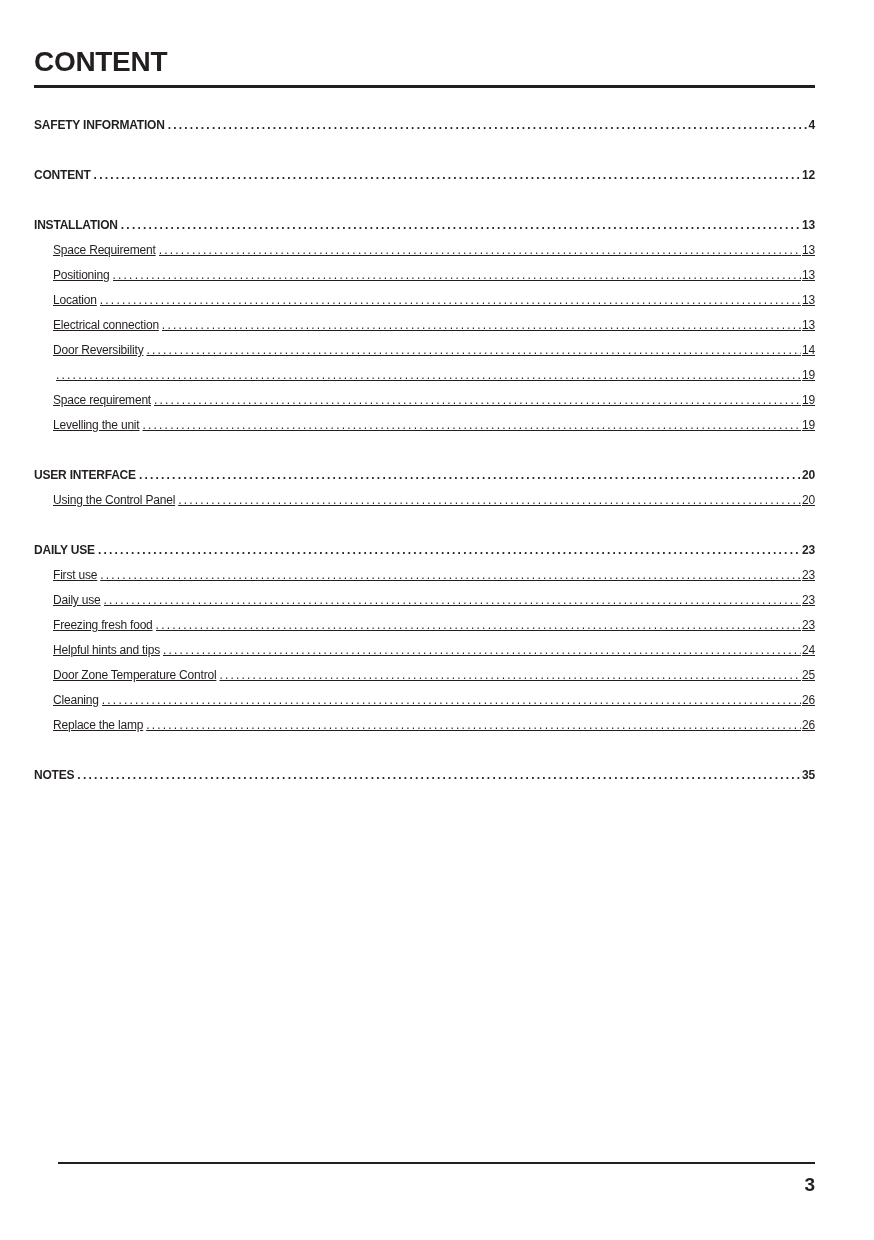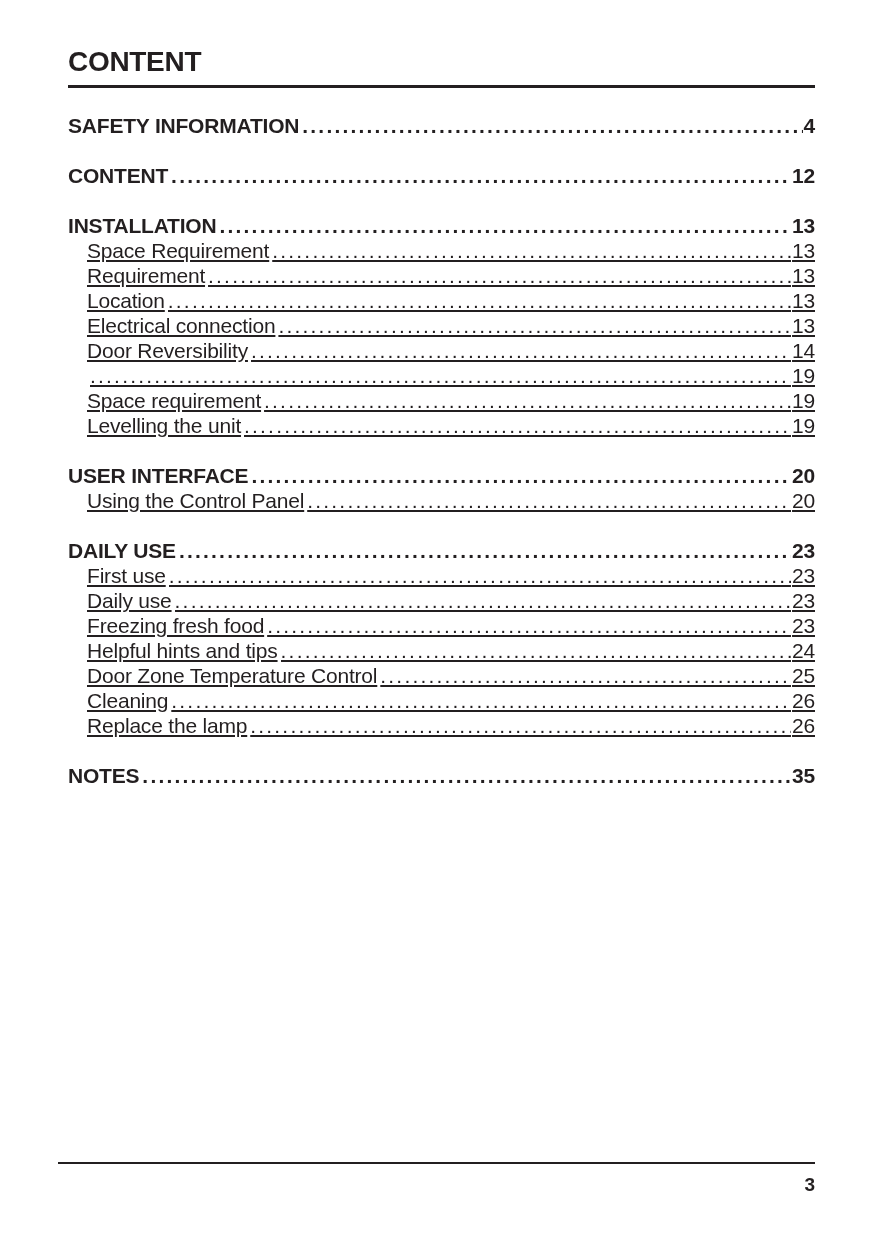--- a/index.html
+++ b/index.html
@@ -5,41 +5,41 @@
   * { margin: 0; padding: 0; box-sizing: border-box; }
   html, body {
     width: 874px; height: 1240px;
     background: #ffffff;
     font-family: "Liberation Sans", sans-serif;
     color: #231f20;
   }
   .page {
     position: relative;
     width: 874px; height: 1240px;
-    padding: 46px 59px 0 68px;
+    padding: 46px 59px 0 34px;
     background: #fff;
     overflow: hidden;
   }
   .doc-header {
     border-bottom: 3px solid #231f20;
     padding-bottom: 7px;
   }
   .doc-title {
     font-size: 28px;
     font-weight: bold;
     letter-spacing: -0.3px;
   }
   .toc {
     margin-top: 22px;
   }
   .toc-row {
     display: flex;
     align-items: flex-start;
     line-height: 25px;
-    font-size: 21px;
+    font-size: 12px;
     letter-spacing: -0.2px;
   }
   .toc-row.section {
     font-weight: bold;
     margin-top: 25px;
   }
   .toc-row.sub {
     padding-left: 19px;
     font-weight: normal;
     text-decoration: underline;
@@ -94,21 +94,21 @@
       <span class="toc-label">INSTALLATION</span>
       <span class="toc-leader"></span>
       <span class="toc-page">13</span>
     </div>
       <div class="toc-row sub">
       <span class="toc-label">Space Requirement</span>
       <span class="toc-leader"></span>
       <span class="toc-page">13</span>
     </div>
       <div class="toc-row sub">
-      <span class="toc-label">Requirement</span>
+      <span class="toc-label">Positioning</span>
       <span class="toc-leader"></span>
       <span class="toc-page">13</span>
     </div>
       <div class="toc-row sub">
       <span class="toc-label">Location</span>
       <span class="toc-leader"></span>
       <span class="toc-page">13</span>
     </div>
       <div class="toc-row sub">
       <span class="toc-label">Electrical connection</span>

